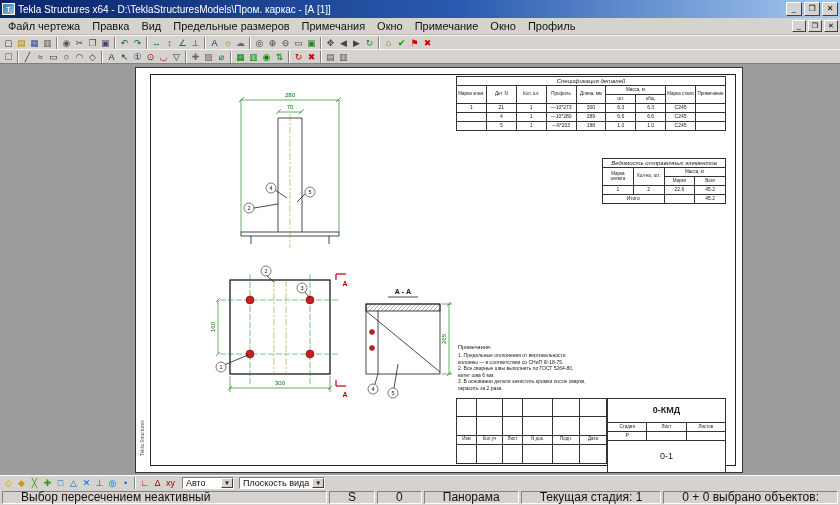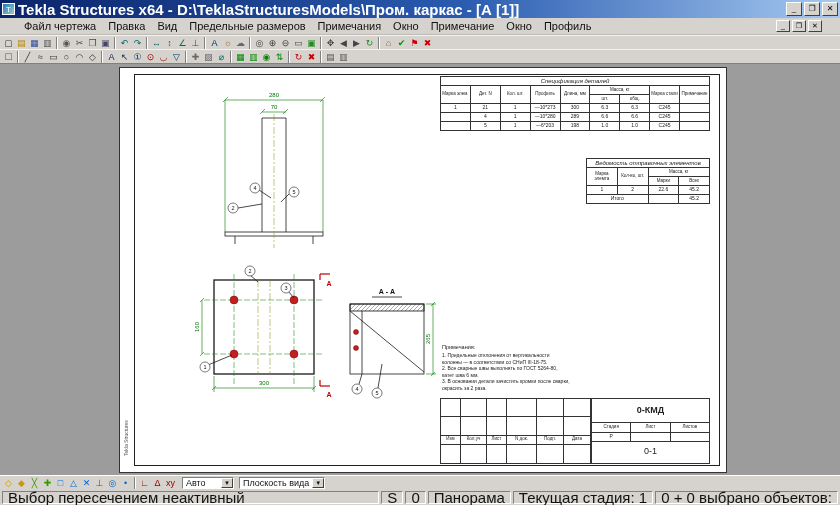--- a/index.html
+++ b/index.html
@@ -2,38 +2,38 @@
 <html><head>
 <meta charset="utf-8">
 <style>
   *{box-sizing:border-box;margin:0;padding:0}
   body{font-family:"Liberation Sans",sans-serif;background:#000}
   .window{width:840px;height:505px;display:flex;flex-direction:column;background:#d6d3ce;overflow:hidden;position:relative}
 
   
   .titlebar{height:18px;background:linear-gradient(90deg,#0a246a 0%,#2a5bb0 55%,#a6caf0 100%);display:flex;align-items:center;padding:0 2px;flex:0 0 auto}
   .app-icon{width:13px;height:12px;background:linear-gradient(135deg,#2a7ab0,#9cc);color:#fff;font-size:8px;line-height:12px;text-align:center;margin-right:3px;border:1px solid #fff}
-  .title-text{color:#fff;font-size:15px;font-weight:bold;flex:1;white-space:nowrap;overflow:hidden}
+  .title-text{color:#fff;font-size:10px;font-weight:normal;flex:1;white-space:nowrap;overflow:hidden}
   .wbtn{width:16px;height:14px;background:#d6d3ce;border:1px solid;border-color:#fff #404040 #404040 #fff;font-size:8px;line-height:12px;text-align:center;color:#000;margin-left:2px;cursor:default}
   .wbtn.mdi{width:14px;height:12px;line-height:10px;font-size:7px}
 
   
-  .menubar{height:17px;display:flex;align-items:center;padding:0 18px;flex:0 0 auto;border-bottom:1px solid #bdb9b4}
+  .menubar{height:17px;display:flex;align-items:center;padding:0 2px;flex:0 0 auto;border-bottom:1px solid #bdb9b4}
   .menu-items{display:inline-flex;align-items:center}
   .menu-item{font-size:11px;padding:1px 6px;color:#111;white-space:nowrap;cursor:default}
   .mdi-btns{margin-left:auto;display:inline-flex}
 
   
   .toolbar{height:14px;display:flex;align-items:center;padding:0 2px;flex:0 0 auto;border-top:1px solid #f4f2ef}
   .tbi{display:inline-block;width:13px;height:12px;font-size:9px;line-height:12px;text-align:center;color:#444;cursor:default;overflow:hidden}
   .tb-sep{display:inline-block;width:2px;height:12px;border-left:1px solid #808080;border-right:1px solid #fff;margin:0 2px}
 
   
   .canvas{position:relative;flex:1 1 auto;background:#9c9c9c;overflow:hidden;border-top:1px solid #808080}
-  .sheet{position:absolute;left:120px;top:4px;width:606px;height:404px;background:#fff;outline:1px solid #333}
+  .sheet{position:absolute;left:136px;top:4px;width:606px;height:404px;background:#fff;outline:1px solid #333}
   .sheet-frame{position:absolute;left:14px;top:6px;right:6px;bottom:6px;border:1px solid #222;pointer-events:none}
   .side-text{position:absolute;left:3px;top:388px;font-size:5px;color:#555;transform:rotate(-90deg);transform-origin:left top;white-space:nowrap}
 
   .dview{position:absolute}
   .geo{stroke:#1a1a1a;stroke-width:0.8;fill:none}
   .thick{stroke-width:1.3}
   .dim{stroke:#007a00;stroke-width:0.6;fill:none}
   .dimtxt{fill:#007a00;font-size:6px;text-anchor:middle;font-family:"Liberation Sans",sans-serif}
   .center{stroke:#8a8a00;stroke-width:0.5;stroke-dasharray:7 2 2 2;fill:none}
   .cl-green{stroke:#007a00;stroke-width:0.5;stroke-dasharray:6 2;fill:none}
@@ -47,34 +47,34 @@
 
   
   .dtable{position:absolute;border-collapse:collapse;table-layout:fixed;color:#222;background:#fff}
   .dtable td{border:1px solid #333;padding:0 1px;text-align:center;font-size:5px;height:9px;line-height:1.1;white-space:nowrap;overflow:hidden}
   .dtable td.hs{font-size:4.5px;white-space:normal}
   .dtable td.ttl{font-size:6px;font-style:italic}
   .tblock{position:absolute;left:320px;top:330px;width:270px;height:66px;display:flex}
   .tb-left{position:static;width:150px;height:66px}
   .tb-right{position:static;width:120px;height:66px}
   .tb-right td.code{font-size:9px;font-weight:bold;height:24px}
-  .tb-right td.sheetno{font-size:9px;font-weight:normal;height:22px}
+  .tb-right td.sheetno{font-size:9px;font-weight:normal;height:32px}
   .notes{position:absolute;left:322px;top:276px;width:128px;font-size:5px;color:#222;line-height:1.3}
   .notes-title{font-size:5.5px;margin-bottom:1px}
   .note-line{display:block}
 
   
   .bottombar{height:14px;display:flex;align-items:center;padding:0 2px;flex:0 0 auto;border-top:1px solid #fff}
   .combo{height:12px;min-width:52px;border:1px solid;border-color:#808080 #fff #fff #808080;background:#fff;font-size:9px;display:inline-flex;align-items:center;padding-left:3px;margin-left:5px;color:#111}
   .combo .cval{flex:1;white-space:nowrap}
   .combo .arrow{width:12px;height:10px;background:#d6d3ce;border:1px solid;border-color:#fff #404040 #404040 #fff;font-size:6px;line-height:9px;text-align:center;margin-left:3px}
 
   
   .statusbar{height:16px;display:flex;align-items:center;gap:2px;padding:1px 2px;flex:0 0 auto}
-  .spanel{border:1px solid;border-color:#808080 #fff #fff #808080;height:13px;line-height:11px;padding:0 5px;font-size:15px;color:#111;white-space:nowrap}
+  .spanel{border:1px solid;border-color:#808080 #fff #fff #808080;height:13px;line-height:11px;padding:0 18px;font-size:12px;color:#111;white-space:nowrap}
   .spanel.grow{flex:1}
 </style>
 </head>
 <body>
 
 <div class="window">
 
   <div class="titlebar">
     <span class="app-icon">T</span>
     <span class="title-text">Tekla Structures x64 - D:\TeklaStructuresModels\Пром. каркас - [А [1]]</span>

